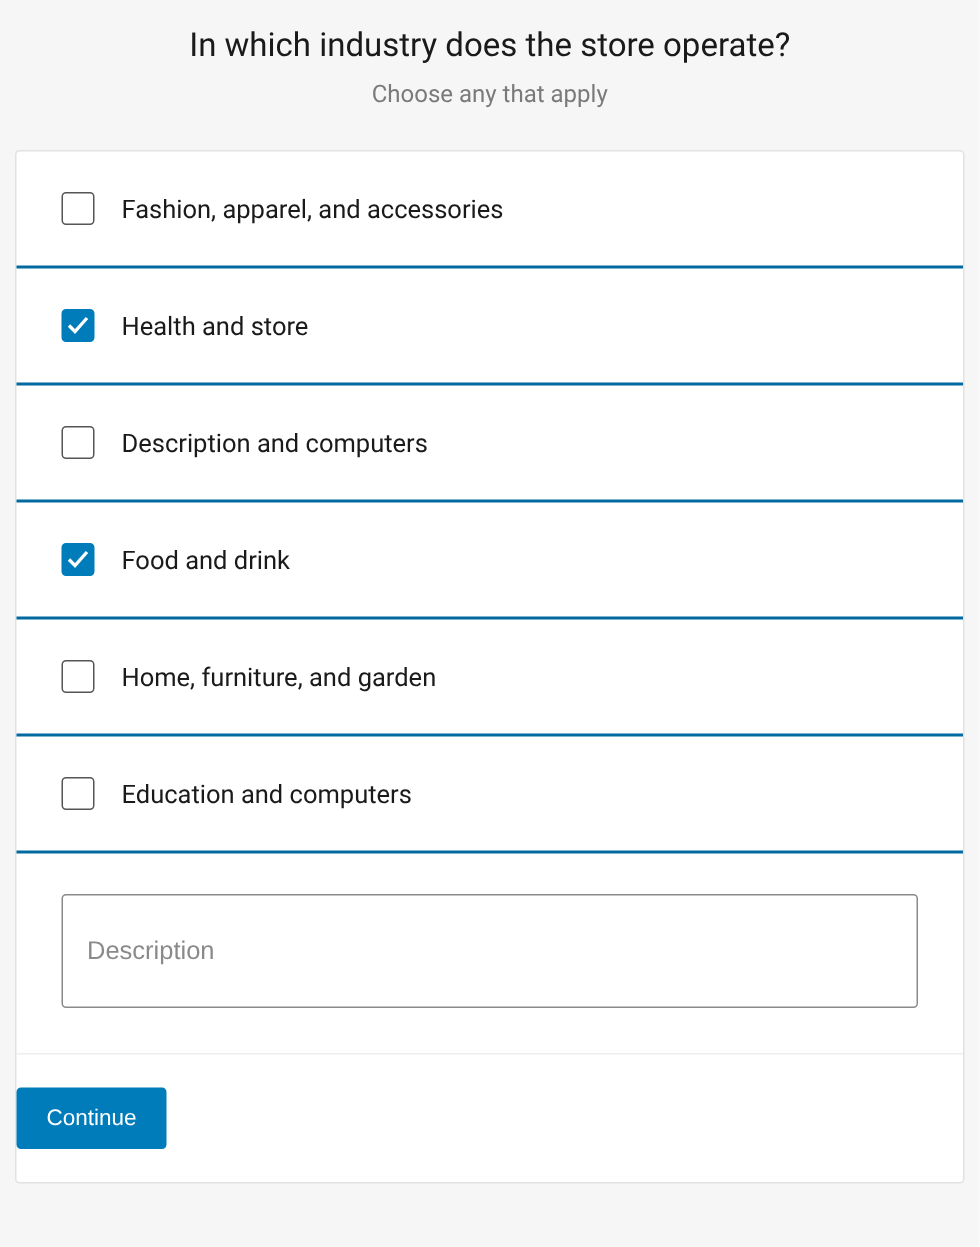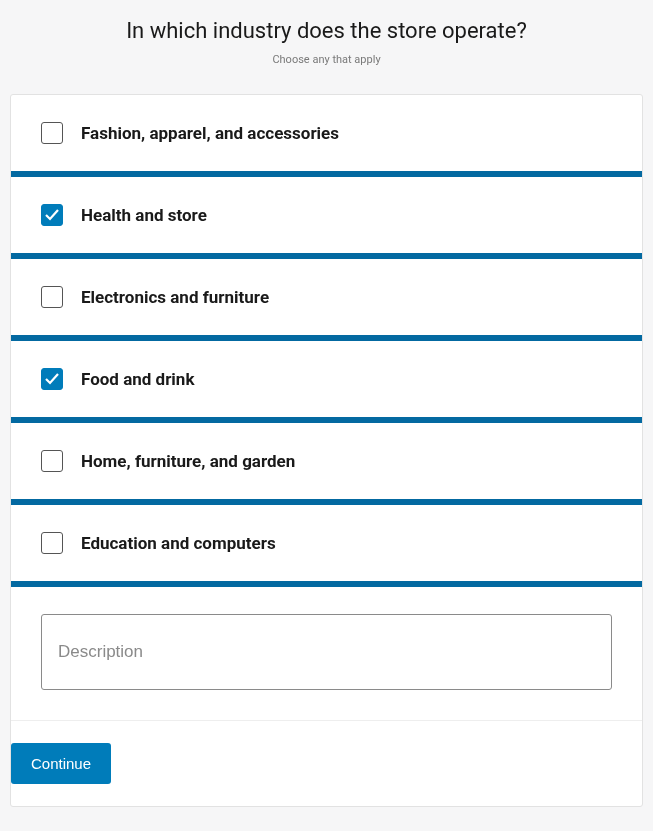--- a/index.html
+++ b/index.html
@@ -18,36 +18,35 @@
       text-align: center;
       margin-bottom: 28px;
     }
     .title {
       font-size: 22px;
       font-weight: 400;
       color: #1a1a1a;
       margin-bottom: 10px;
     }
     .subtitle {
-      font-size: 11px;
+      font-size: 16px;
       color: #7a7a7a;
     }
     .card {
       background: #fff;
       border: 1px solid #e2e2e2;
       border-radius: 3px;
       margin: 0 10px;
     }
     .option-row {
       display: flex;
-      align-items: center;
+      align-items: flex-end;
       padding: 27px 30px;
-      border-bottom: 6px solid #0369a1;
+      border-bottom: 2px solid #0369a1;
       cursor: pointer;
-      font-weight: bold;
     }
     .option-row:last-of-type {
       border-bottom: 1px solid #eeeeee;
     }
     .checkbox {
       width: 22px;
       height: 22px;
       border: 1.5px solid #555;
       border-radius: 3px;
       margin-right: 18px;
@@ -133,21 +132,21 @@
           <path d="M2 8 L6 12 L14 3" stroke="#fff" stroke-width="2.2" fill="none"></path>
         </svg>
     </div>
     <span class="option-label">Health and store</span>
   </div>
 
   <div class="option-row">
     <div class="checkbox">
       
     </div>
-    <span class="option-label">Electronics and furniture</span>
+    <span class="option-label">Description and computers</span>
   </div>
 
   <div class="option-row">
     <div class="checkbox checked">
       <svg viewBox="0 0 16 16">
           <path d="M2 8 L6 12 L14 3" stroke="#fff" stroke-width="2.2" fill="none"></path>
         </svg>
     </div>
     <span class="option-label">Food and drink</span>
   </div>

